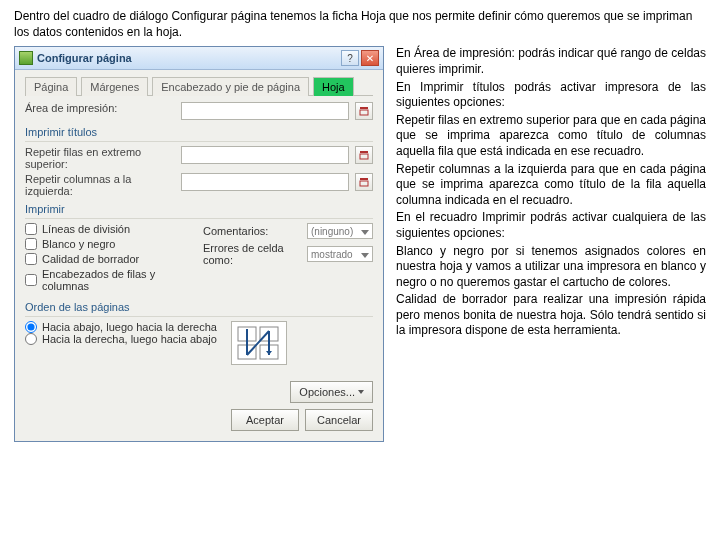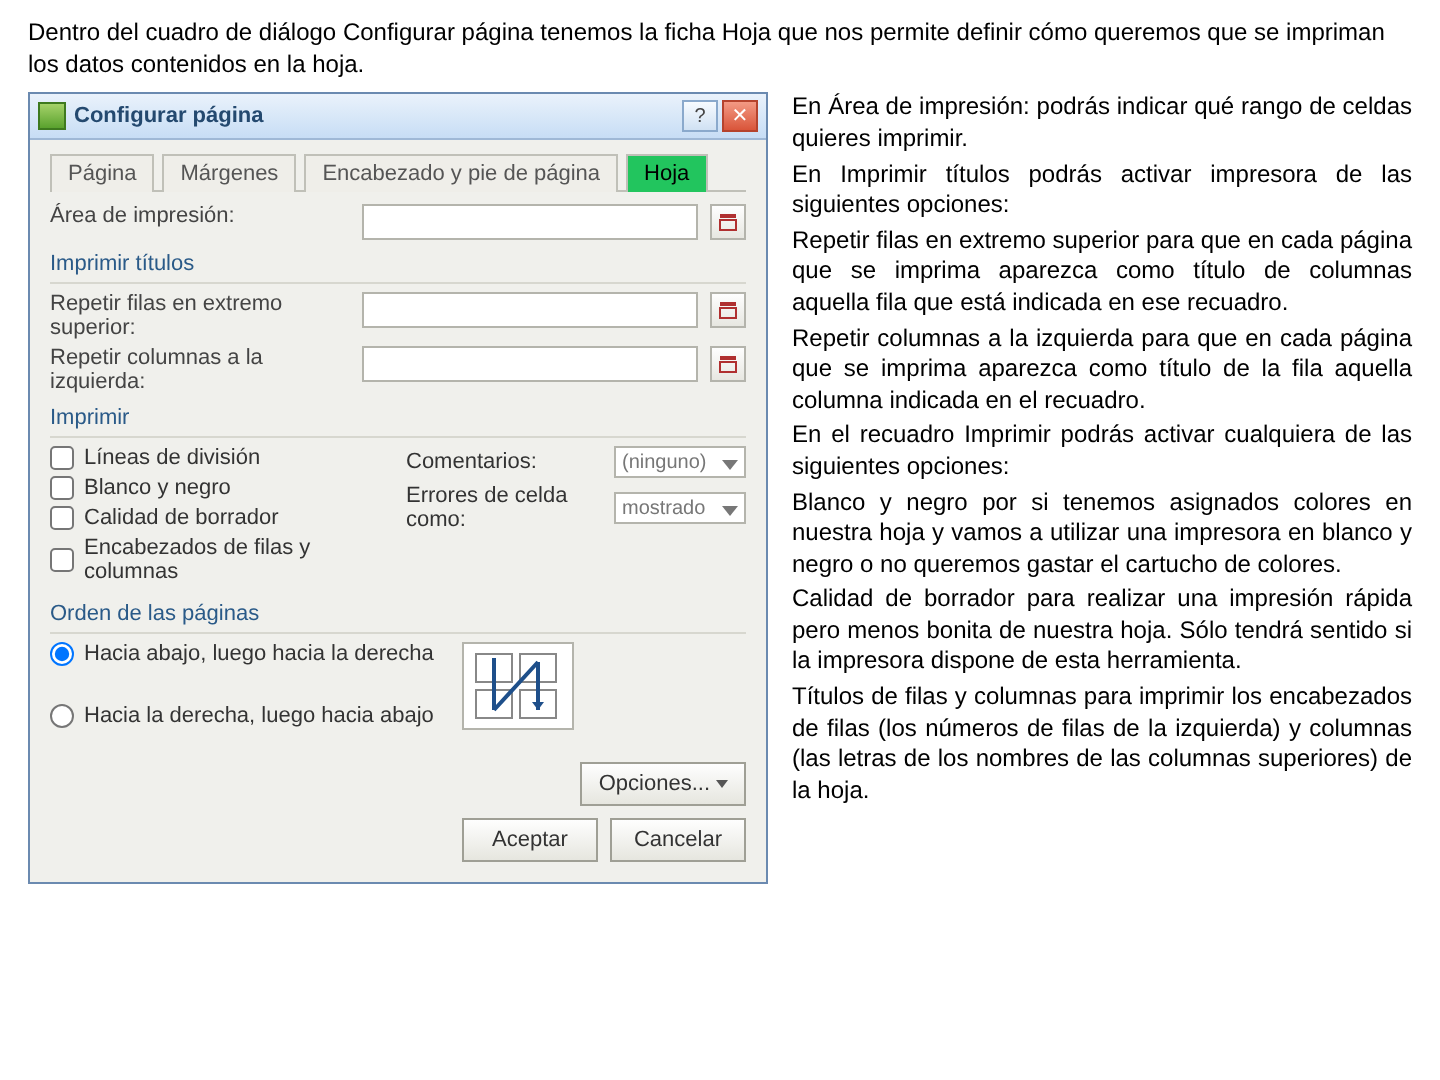--- a/index.html
+++ b/index.html
@@ -38,21 +38,21 @@
 
   .twocol { display: flex; gap: 8px; }
   .twocol .left { width: 170px; }
   .twocol .right { flex: 1; }
   .selrow { display: flex; align-items: center; gap: 4px; margin-bottom: 3px; }
   .selrow .slbl { width: 100px; }
   .select { flex: 1; height: 16px; border: 1px solid #b4b4ac; background: #fff; display: flex; align-items: center; padding: 0 3px; color: #777; font-size: 10px; position: relative; }
   .select::after { content: ""; position: absolute; right: 3px; top: 6px; border-left: 4px solid transparent; border-right: 4px solid transparent; border-top: 5px solid #777; }
 
   .order { display: flex; gap: 14px; align-items: flex-start; margin-top: 4px; }
-  .radios { display: flex; flex-direction: column; gap: 19px; }
+  .radios { display: flex; flex-direction: column; gap: 0; }
   .radio { display: flex; align-items: center; gap: 5px; }
   .radio input { width: 12px; height: 12px; }
   .orderimg { width: 56px; height: 44px; border: 1px solid #b4b4ac; background: #fff; display: flex; align-items: center; justify-content: center; }
   .orderimg svg { width: 46px; height: 36px; }
 
   .dlgbtns { display: flex; justify-content: flex-end; gap: 6px; margin-top: 16px; }
   .btn { min-width: 68px; height: 22px; border: 1px solid #9f9f95; background: linear-gradient(#fefefe,#e6e6df); font-size: 11px; display: flex; align-items: center; justify-content: center; cursor: pointer; padding: 0 8px; }
   .btn .dd { margin-left: 3px; border-left: 3px solid transparent; border-right: 3px solid transparent; border-top: 4px solid #555; }
 </style>
 </head>
@@ -190,15 +190,14 @@
   </div>
 
   <div class="right-col">
     <p>En Área de impresión: podrás indicar qué rango de celdas quieres imprimir.</p>
     <p>En Imprimir títulos podrás activar impresora de las siguientes opciones:</p>
     <p>Repetir filas en extremo superior para que en cada página que se imprima aparezca como título de columnas aquella fila que está indicada en ese recuadro.</p>
     <p>Repetir columnas a la izquierda para que en cada página que se imprima aparezca como título de la fila aquella columna indicada en el recuadro.</p>
     <p>En el recuadro Imprimir podrás activar cualquiera de las siguientes opciones:</p>
     <p>Blanco y negro por si tenemos asignados colores en nuestra hoja y vamos a utilizar una impresora en blanco y negro o no queremos gastar el cartucho de colores.</p>
     <p>Calidad de borrador para realizar una impresión rápida pero menos bonita de nuestra hoja. Sólo tendrá sentido si la impresora dispone de esta herramienta.</p>
-    <p>Títulos de filas y columnas para imprimir los encabezados de filas (los números de filas de la izquierda) y columnas (las letras de los nombres de las columnas superiores) de la hoja.</p>
   </div>
 </div>
 
 </body></html>

